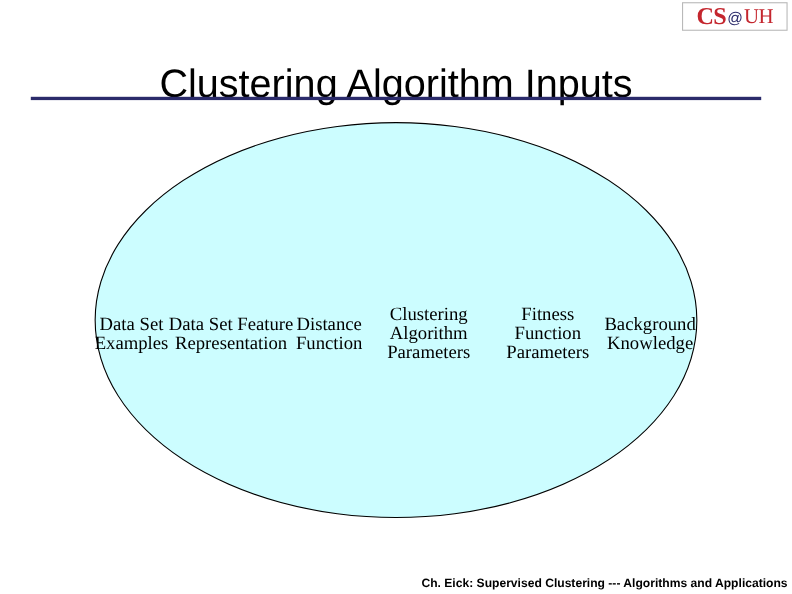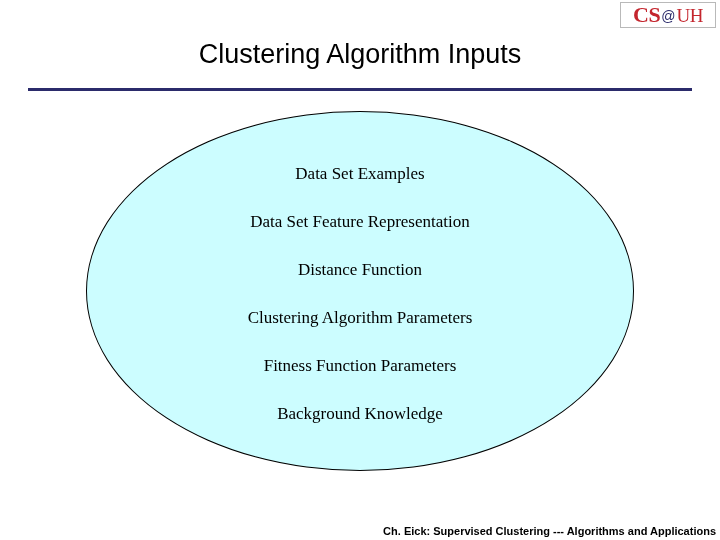--- a/index.html
+++ b/index.html
@@ -62,26 +62,26 @@
     font-weight: normal;
     font-size: 19px;
     color: #c4262e;
     letter-spacing: -0.5px;
     line-height: 1;
   }
 
   
   .title {
     position: absolute;
-    top: 40px;
+    top: 56px;
     left: 0;
     width: 720px;
     text-align: center;
     font-family: "Liberation Sans", sans-serif;
-    font-size: 27px;
+    font-size: 36px;
     color: #000000;
     line-height: 1.1;
   }
   .title-rule {
     position: absolute;
     top: 88px;
     left: 28px;
     width: 664px;
     height: 3px;
     background: #2b2b6b;
@@ -99,21 +99,21 @@
     border: 1.5px solid #000000;
     box-sizing: border-box;
   }
   .ellipse-content {
     position: absolute;
     left: 86px;
     top: 111px;
     width: 548px;
     height: 360px;
     display: flex;
-    flex-direction: column;
+    flex-direction: row;
     align-items: center;
     justify-content: flex-start;
     padding-top: 54px;
     box-sizing: border-box;
   }
   .ellipse-line {
     font-family: "Liberation Serif", serif;
     font-size: 17px;
     color: #000000;
     text-align: center;

